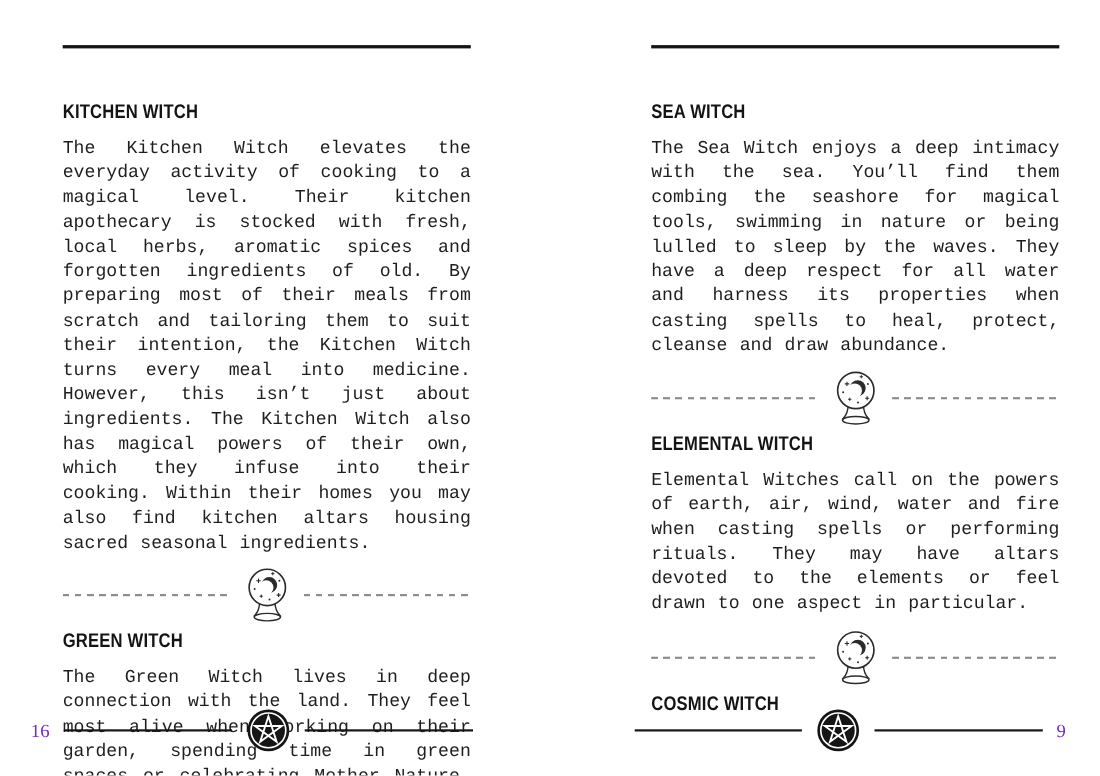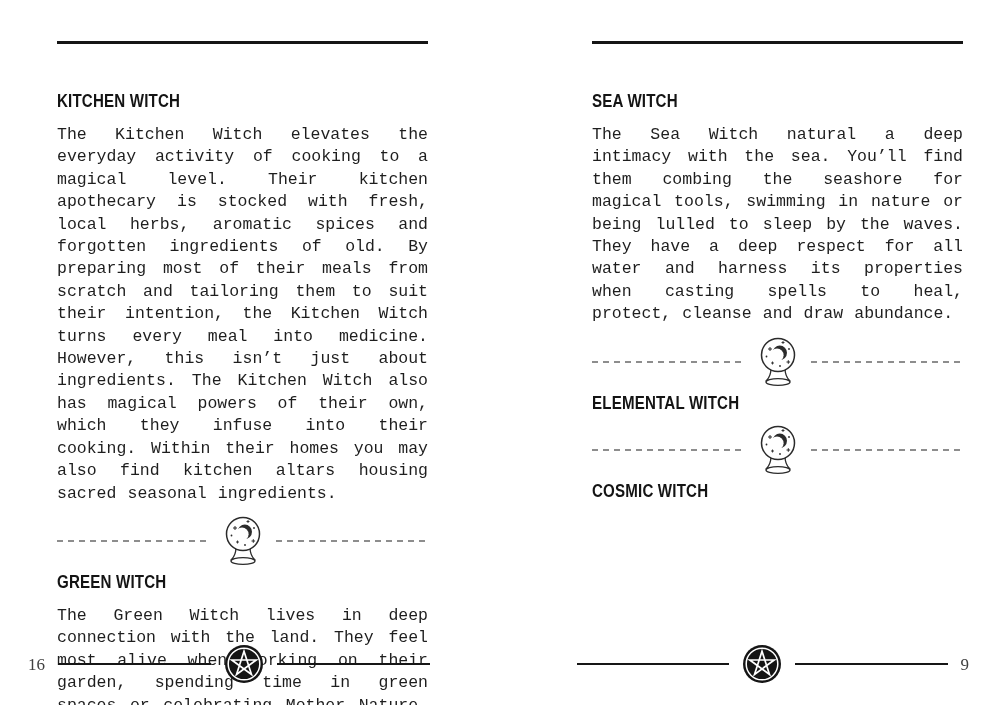--- a/index.html
+++ b/index.html
@@ -54,21 +54,21 @@
     position:absolute;
     top:644px;
     height:40px;
     display:flex;
     align-items:center;
     gap:13px;
   }
   .footer.left  { left:28px;  width:402px; }
   .footer.right { left:577px; width:392px; }
   .footer-rule { flex:1; height:2.5px; background:#161616; }
-  .page-number { font-size:17px; color:#404040; line-height:1; }
+  .page-number { font-size:17px; color:#6d28d9; line-height:1; }
   .pentagram-svg { width:40px; height:40px; flex:0 0 auto; }
 </style>
 </head>
 <body>
 
 <svg width="0" height="0" style="position:absolute">
   <defs>
     <g id="crystal-ball">
       <path d="M13,32 Q13,40 8.5,44.5 L31.5,44.5 Q27,40 27,32 Z" fill="#fff" stroke="#2b2b2b" stroke-width="1.3"></path>
       <ellipse cx="20" cy="46" rx="12" ry="3.4" fill="#fff" stroke="#2b2b2b" stroke-width="1.3"></ellipse>
@@ -106,31 +106,32 @@
   </div>
 
   <h2 class="section-heading heading-n">GREEN WITCH</h2>
   <p class="body-text">The Green Witch lives in deep connection with the land. They feel most alive when working on their garden, spending time in green spaces or celebrating Mother Nature. Green Witches are often inspired by the plants, trees and wildlife around them, perhaps casting spells using local ingredients or divining the future from natural signs. They’re always sure to tread lightly and never exploit nature’s bounty.</p>
 </div>
 
 <div class="page-col right">
   <div class="top-rule"></div>
 
   <h2 class="section-heading heading-1">SEA WITCH</h2>
-  <p class="body-text">The Sea Witch natural a deep intimacy with the sea. You’ll find them combing the seashore for magical tools, swimming in nature or being lulled to sleep by the waves. They have a deep respect for all water and harness its properties when casting spells to heal, protect, cleanse and draw abundance.</p>
+  <p class="body-text">The Sea Witch enjoys a deep intimacy with the sea. You’ll find them combing the seashore for magical tools, swimming in nature or being lulled to sleep by the waves. They have a deep respect for all water and harness its properties when casting spells to heal, protect, cleanse and draw abundance.</p>
 
   <div class="divider">
     <div class="dash-line"></div>
     <svg class="crystal-ball-svg" viewBox="0 0 40 52">
         <use href="#crystal-ball"></use>
       </svg>
     <div class="dash-line"></div>
   </div>
 
   <h2 class="section-heading heading-n">ELEMENTAL WITCH</h2>
+  <p class="body-text">Elemental Witches call on the powers of earth, air, wind, water and fire when casting spells or performing rituals. They may have altars devoted to the elements or feel drawn to one aspect in particular.</p>
 
   <div class="divider" style="margin-top:10px">
     <div class="dash-line"></div>
     <svg class="crystal-ball-svg" viewBox="0 0 40 52">
         <use href="#crystal-ball"></use>
       </svg>
     <div class="dash-line"></div>
   </div>
 
   <h2 class="section-heading heading-n">COSMIC WITCH</h2>

